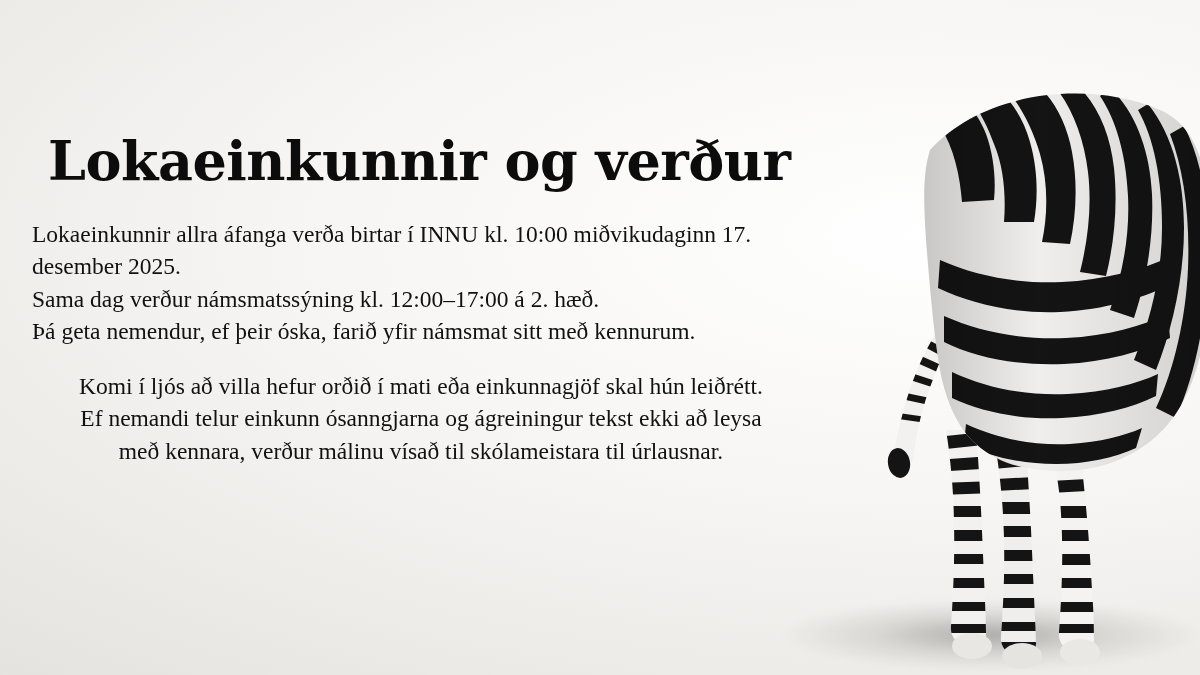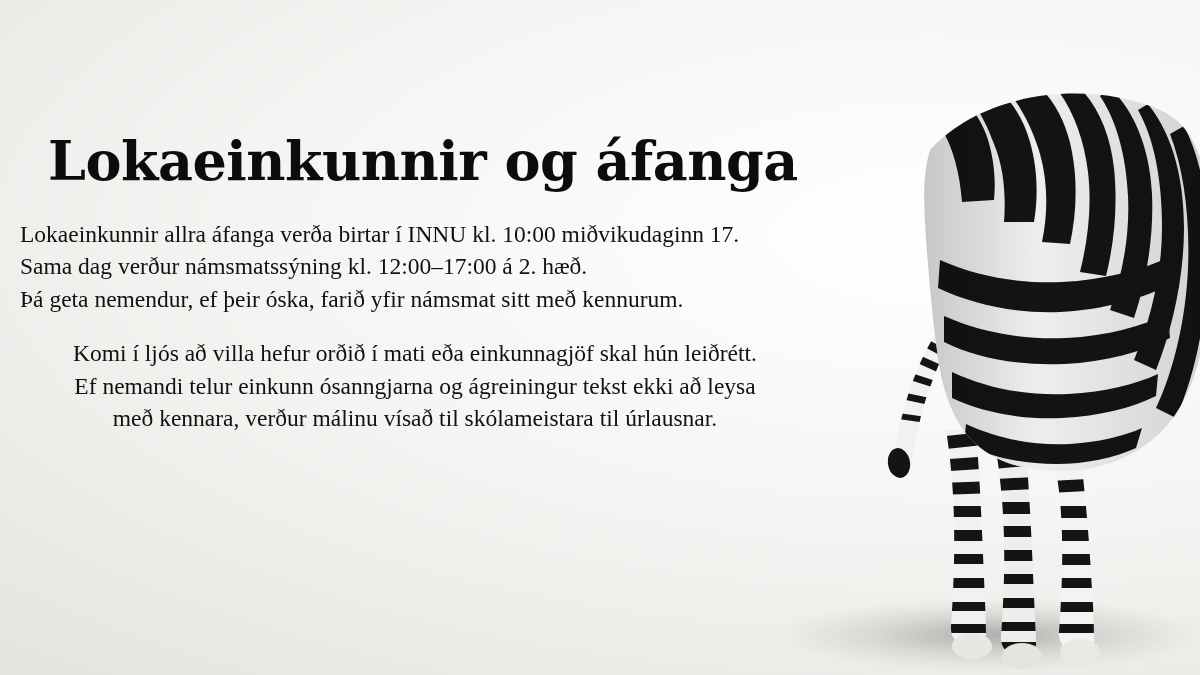--- a/index.html
+++ b/index.html
@@ -50,21 +50,21 @@
   .body-text {
     position: absolute;
     left: 20px;
     top: 218px;
     width: 790px;
     color: #111111;
     font-size: 23.5px;
     line-height: 1.38;
   }
   .para {
-    margin: 0 0 22px 0;
+    margin: 0 0 22px 12px;
   }
   .para:last-child { margin-bottom: 0; text-align: center; }
   .line { display: block; }
 
   
   .zebra-wrap {
     position: absolute;
     right: -10px;
     top: 30px;
     width: 430px;
@@ -199,26 +199,27 @@
         <path d="M186,394 C216,408 252,416 290,414 C320,412 344,406 362,398 L356,418 C334,428 306,434 276,434 C240,434 208,426 184,414 Z"></path>
       </g>
 
       <path d="M150,120 C205,60 310,50 380,80 C430,102 430,170 430,230
                C430,320 410,380 372,410 C340,436 300,444 262,440
                C236,438 214,430 196,414 C178,398 166,372 160,340
                C154,306 150,260 146,210 C144,176 142,146 150,120 Z" fill="url(#shade)"></path>
     </svg>
   </div>
 
-  <h1 class="title">Lokaeinkunnir og áfanga</h1>
+  <h1 class="title">Lokaeinkunnir og verður</h1>
 
   <div class="body-text">
 
     <p class="para">
       <span class="line">Lokaeinkunnir allra áfanga verða birtar í INNU kl. 10:00 miðvikudaginn 17.</span>
+      <span class="line">desember 2025.</span>
       <span class="line">Sama dag verður námsmatssýning kl. 12:00–17:00 á 2. hæð.</span>
       <span class="line">Þá geta nemendur, ef þeir óska, farið yfir námsmat sitt með kennurum.</span>
     </p>
 
 
     <p class="para">
       <span class="line">Komi í ljós að villa hefur orðið í mati eða einkunnagjöf skal hún leiðrétt.</span>
       <span class="line">Ef nemandi telur einkunn ósanngjarna og ágreiningur tekst ekki að leysa</span>
       <span class="line">með kennara, verður málinu vísað til skólameistara til úrlausnar.</span>
     </p>

